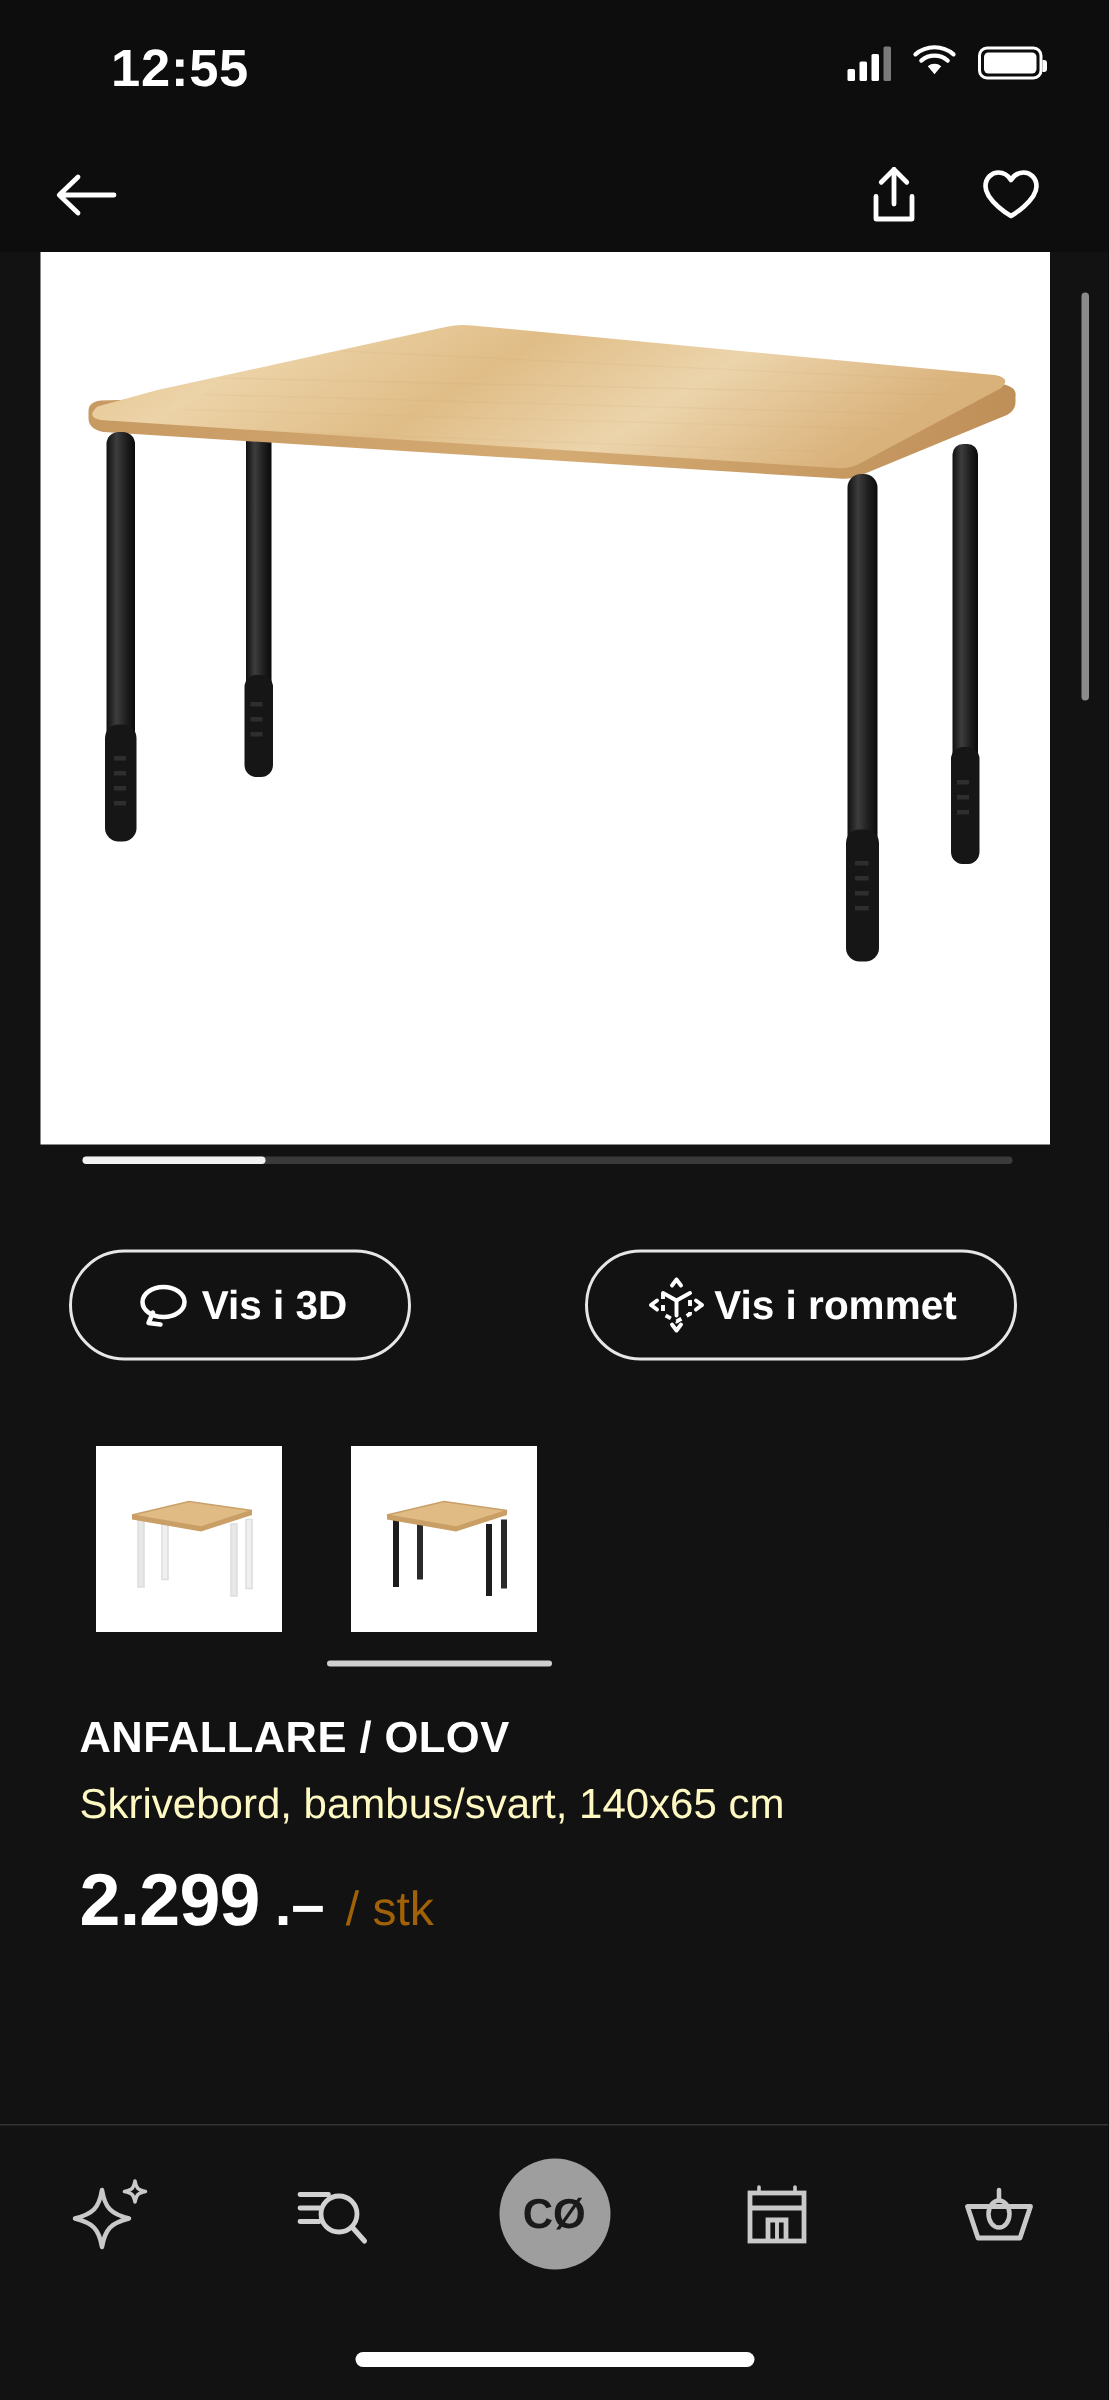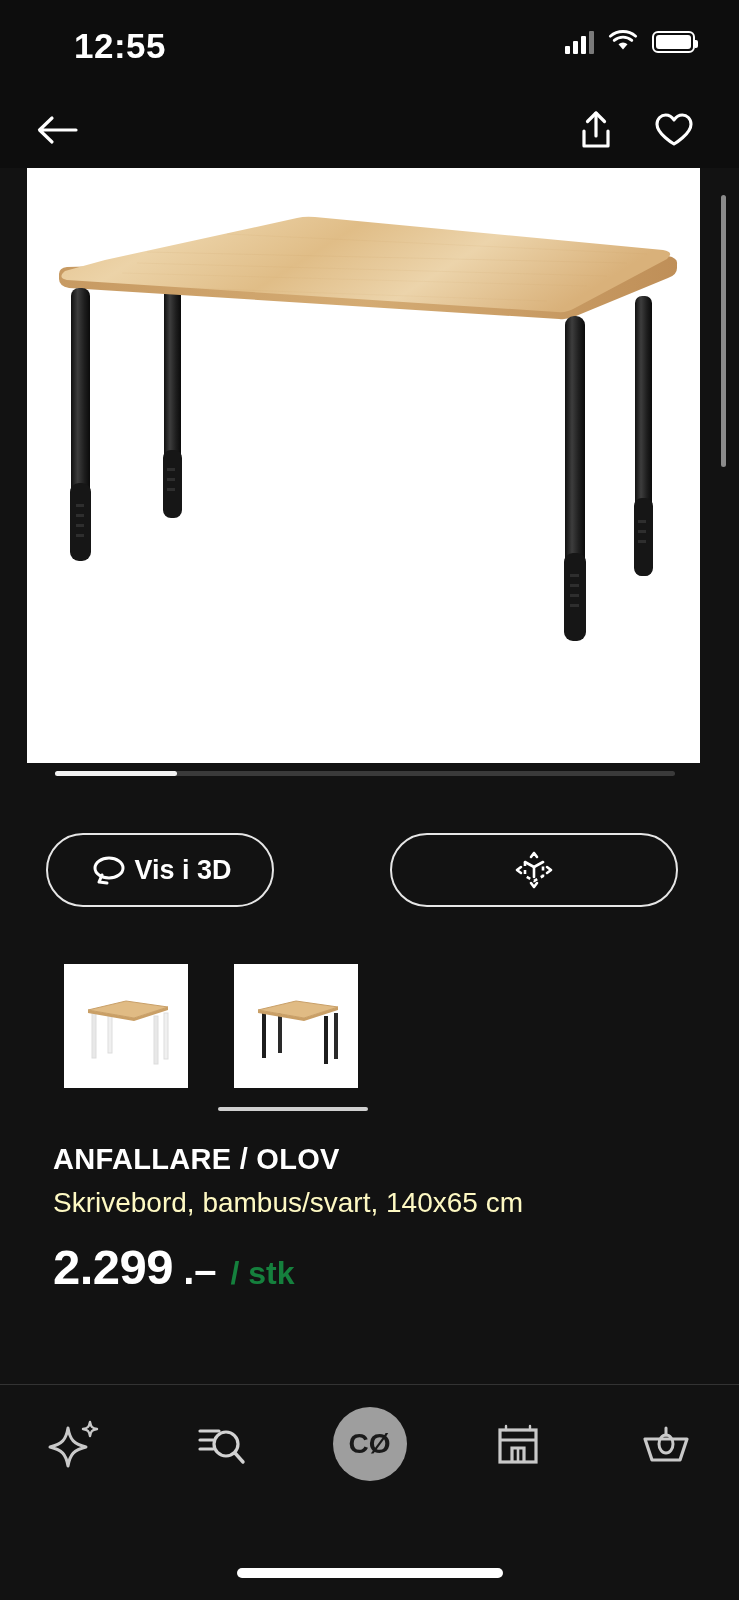--- a/index.html
+++ b/index.html
@@ -83,33 +83,33 @@
     background:#cfcfcf; border-radius:2px;
   }
 
   
   .info { position:absolute; top:1143px; left:53px; width:660px; }
   .prod-name { color:#fff; font-size:29px; font-weight:700; letter-spacing:.3px; }
   .prod-desc { color:#fef9c3; font-size:28px; font-weight:400; margin-top:11px; }
   .price-row { display:flex; align-items:baseline; margin-top:20px; }
   .price-main { color:#fff; font-size:49px; font-weight:700; letter-spacing:-.5px; }
   .price-dash { color:#fff; font-size:40px; font-weight:700; margin-left:10px; }
-  .price-unit { color:#15803d; font-size:32px; font-weight:700; margin-left:14px; }
+  .price-unit { color:#a16207; font-size:32px; font-weight:400; margin-left:14px; }
 
   
   .cta {
     position:absolute; top:1297px; left:40px; width:657px; height:95px;
     background:#0058a3; border:none; border-radius:48px;
     color:#fff; font-size:29px; font-weight:700;
     display:flex; align-items:center; justify-content:center;
   }
 
   
   .tabbar {
-    position:absolute; left:0; bottom:0; width:739px; height:216px;
+    position:absolute; left:0; bottom:0; width:739px; height:184px;
     background:#121212; border-top:1px solid #333;
   }
   .tab {
     position:absolute; top:16px; width:147px; height:86px;
     display:flex; align-items:center; justify-content:center;
   }
   .tab-0{left:0;} .tab-1{left:147px;} .tab-2{left:296px;} .tab-3{left:444px;} .tab-4{left:592px;}
   .avatar {
     width:74px; height:74px; border-radius:50%; background:#9e9e9e;
     display:flex; align-items:center; justify-content:center;
@@ -249,20 +249,21 @@
     <button class="pill pill-ar">
       <svg width="42" height="42" viewBox="0 0 42 42">
         <path d="M21 4 L18 8 M21 4 L24 8" stroke="#fff" stroke-width="2.6" fill="none" stroke-linecap="round"></path>
         <path d="M21 38 L18 34 M21 38 L24 34" stroke="#fff" stroke-width="2.6" fill="none" stroke-linecap="round"></path>
         <path d="M4 21 L8 18 M4 21 L8 24" stroke="#fff" stroke-width="2.6" fill="none" stroke-linecap="round"></path>
         <path d="M38 21 L34 18 M38 21 L34 24" stroke="#fff" stroke-width="2.6" fill="none" stroke-linecap="round"></path>
         <path d="M12 13 L21 18 L30 13" stroke="#fff" stroke-width="2.6" fill="none" stroke-linecap="round" stroke-linejoin="round"></path>
         <path d="M21 18 L21 28" stroke="#fff" stroke-width="2.6" fill="none" stroke-linecap="round"></path>
         <path d="M12 13 L12 27 L21 32 L30 27 L30 13" stroke="#fff" stroke-width="2.6" fill="none" stroke-linejoin="round" stroke-dasharray="4 4"></path>
       </svg>
+      <span>Vis i rommet</span>
     </button>
   </div>
 
   <div class="thumbs">
     <div class="thumb thumb-1">
       <svg viewBox="0 0 124 124" width="124" height="124">
         <rect width="124" height="124" fill="#fff"></rect>
         <rect x="28" y="48" width="4" height="46" fill="#e8e8e8" stroke="#ddd" stroke-width="1"></rect>
         <rect x="44" y="45" width="4" height="44" fill="#f0f0f0" stroke="#ddd" stroke-width="1"></rect>
         <rect x="90" y="52" width="4" height="48" fill="#e8e8e8" stroke="#ddd" stroke-width="1"></rect>

